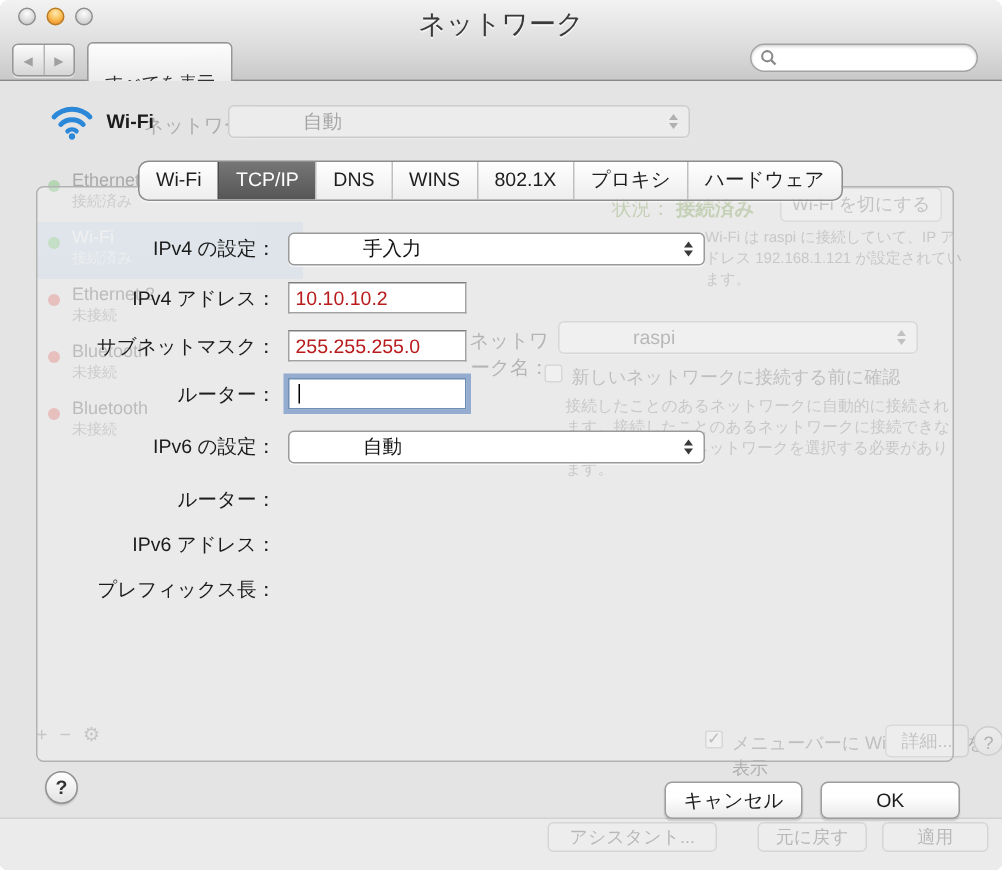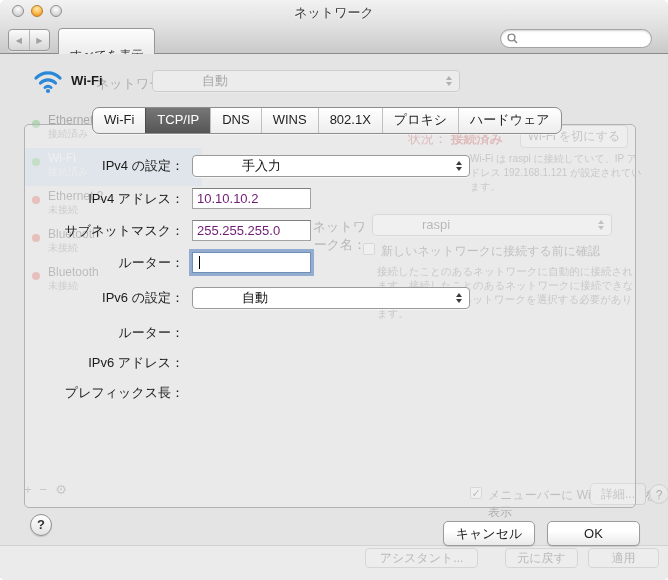--- a/index.html
+++ b/index.html
@@ -1,21 +1,21 @@
 <!DOCTYPE html>
 <html><head>
 <meta charset="utf-8">
 <style>
   html,body{margin:0;padding:0;background:#fff;font-family:"Liberation Sans","DejaVu Sans",sans-serif;}
   .window{position:relative;width:668px;height:580px;background:#e4e4e4;border-radius:6px 6px 5px 5px;overflow:hidden;}
 
   
   .chrome{position:absolute;left:0;top:0;width:668px;height:53px;
     background:linear-gradient(#f2f2f2,#dedede 55%,#c9c9c9);border-bottom:1px solid #8a8a8a;}
-  .title{position:absolute;left:0;right:0;top:4px;text-align:center;font-size:13px;color:#3a3a3a;
+  .title{position:absolute;left:0;right:0;top:4px;text-align:center;font-size:18px;color:#3a3a3a;
     text-shadow:0 1px 0 rgba(255,255,255,.65);}
   .tl{position:absolute;top:5px;width:12px;height:12px;border-radius:50%;box-sizing:border-box;}
   .tl.gray{background:radial-gradient(circle at 50% 32%,#fdfdfd,#dcdcdc 55%,#bfbfbf);border:1px solid #8e8e8e;}
   .tl.amber{background:radial-gradient(circle at 50% 28%,#ffeab2,#fbc35c 45%,#f19a31 78%,#d97f1a);border:1px solid #b97c25;}
   .navgroup{position:absolute;left:8px;top:29px;width:40px;height:20px;display:flex;
     border:1px solid #979797;border-radius:4px;background:linear-gradient(#fbfbfb,#d6d6d6);box-shadow:0 1px 0 rgba(255,255,255,.5);}
   .navgroup .half{flex:1;display:flex;align-items:center;justify-content:center;font-size:8px;color:#a0a0a0;}
   .navgroup .half + .half{border-left:1px solid #b5b5b5;}
   .btn-chrome{position:absolute;left:58px;top:28px;height:21px;padding:16px 11px;line-height:21px;
     border:1px solid #969696;border-radius:4px;background:linear-gradient(#fdfdfd,#d9d9d9);
@@ -37,21 +37,21 @@
   .bgside{position:absolute;left:24px;top:56px;width:178px;}
   .bgrow{position:relative;height:38px;padding:3px 6px 0 24px;box-sizing:border-box;}
   .bgrow.sel{background:#b9cfe8;}
   .bgrow .dot{position:absolute;left:8px;top:10px;width:8px;height:8px;border-radius:50%;}
   .dot.g{background:#46b54b;}.dot.r{background:#d8372a;}
   .bgrow .nm{font-size:12px;color:#222;}
   .bgrow.sel .nm{color:#fff;}
   .bgrow .st{font-size:10px;color:#666;}
   .bgrow.sel .st{color:#eef3fa;}
   .bgctl{position:absolute;left:24px;top:428px;font-size:13px;color:#555;letter-spacing:8px;}
-  .dim .stat{position:absolute;left:408px;top:76px;font-size:13px;color:#b91c1c;}
+  .dim .stat{position:absolute;left:408px;top:76px;font-size:13px;color:#4d7c0f;}
   .dim .statv{font-weight:bold;}
   .btn-dim{position:absolute;box-sizing:border-box;border:1px solid #a5a5a5;border-radius:4px;
     background:#f4f4f4;font-size:12px;color:#444;text-align:center;}
   .dim .note1{position:absolute;left:470px;top:98px;width:172px;font-size:10px;color:#555;line-height:14px;}
   .dim .nnl{position:absolute;left:300px;top:164px;width:66px;text-align:right;font-size:13px;color:#000000;}
   .dim .popup.nn{left:372px;top:160px;width:240px;padding-left:42px;}
   .chk{position:absolute;display:flex;gap:6px;font-size:12px;color:#333;}
   .chk .box{width:12px;height:12px;box-sizing:border-box;border:1px solid #999;background:#fff;border-radius:2px;
     font-size:11px;line-height:11px;text-align:center;color:#222;flex:none;}
   .dim .note2{position:absolute;left:377px;top:210px;width:262px;font-size:10.5px;color:#555;line-height:14px;}
@@ -75,21 +75,21 @@
   .popup{position:absolute;left:192px;top:0;width:278px;height:22px;box-sizing:border-box;
     border:1px solid #9a9a9a;border-radius:4px;background:#fff;
     box-shadow:0 1px 0 rgba(255,255,255,.6);z-index:3;}
   .popup .pval{position:absolute;left:9px;top:0;font-size:13px;color:#111;line-height:20px;margin-left:40px;}
   .stepper{position:absolute;right:7px;top:50%;transform:translateY(-50%);}
   .stepper i{display:block;width:0;height:0;border-left:3.5px solid transparent;border-right:3.5px solid transparent;}
   .stepper .up{border-bottom:4.5px solid #3a3a3a;margin-bottom:2px;}
   .stepper .dn{border-top:4.5px solid #3a3a3a;}
   .tfield{position:absolute;left:192px;top:0;width:119px;height:21px;box-sizing:border-box;
     border:1px solid #a2a2a2;border-top-color:#7f7f7f;background:#fff;display:flex;align-items:center;
-    padding:0 4px;font-size:13px;color:#701a75;}
+    padding:0 4px;font-size:13px;color:#b91c1c;}
   .tfield.focused{box-shadow:0 0 0 3px rgba(126,156,201,.8);border-color:#6f8fb5;}
   .caret{width:1px;height:13px;background:#000;margin-left:2px;}
 
   .helpbtn{position:absolute;left:30px;top:460px;width:22px;height:22px;border-radius:50%;box-sizing:border-box;
     border:1px solid #909090;background:linear-gradient(#ffffff,#e3e3e3);font-size:13px;font-weight:bold;
     color:#333;text-align:center;line-height:20px;z-index:4;box-shadow:0 1px 1px rgba(0,0,0,.15);}
   .btn{position:absolute;top:467px;height:25px;box-sizing:border-box;z-index:4;
     border:1px solid #9c9c9c;border-radius:5px;background:linear-gradient(#ffffff,#ffffff 40%,#e9e9e9);
     box-shadow:0 1px 1px rgba(0,0,0,.14),inset 0 1px 0 #fff;
     font-size:13px;color:#1d1d1d;text-align:center;line-height:23px;}

